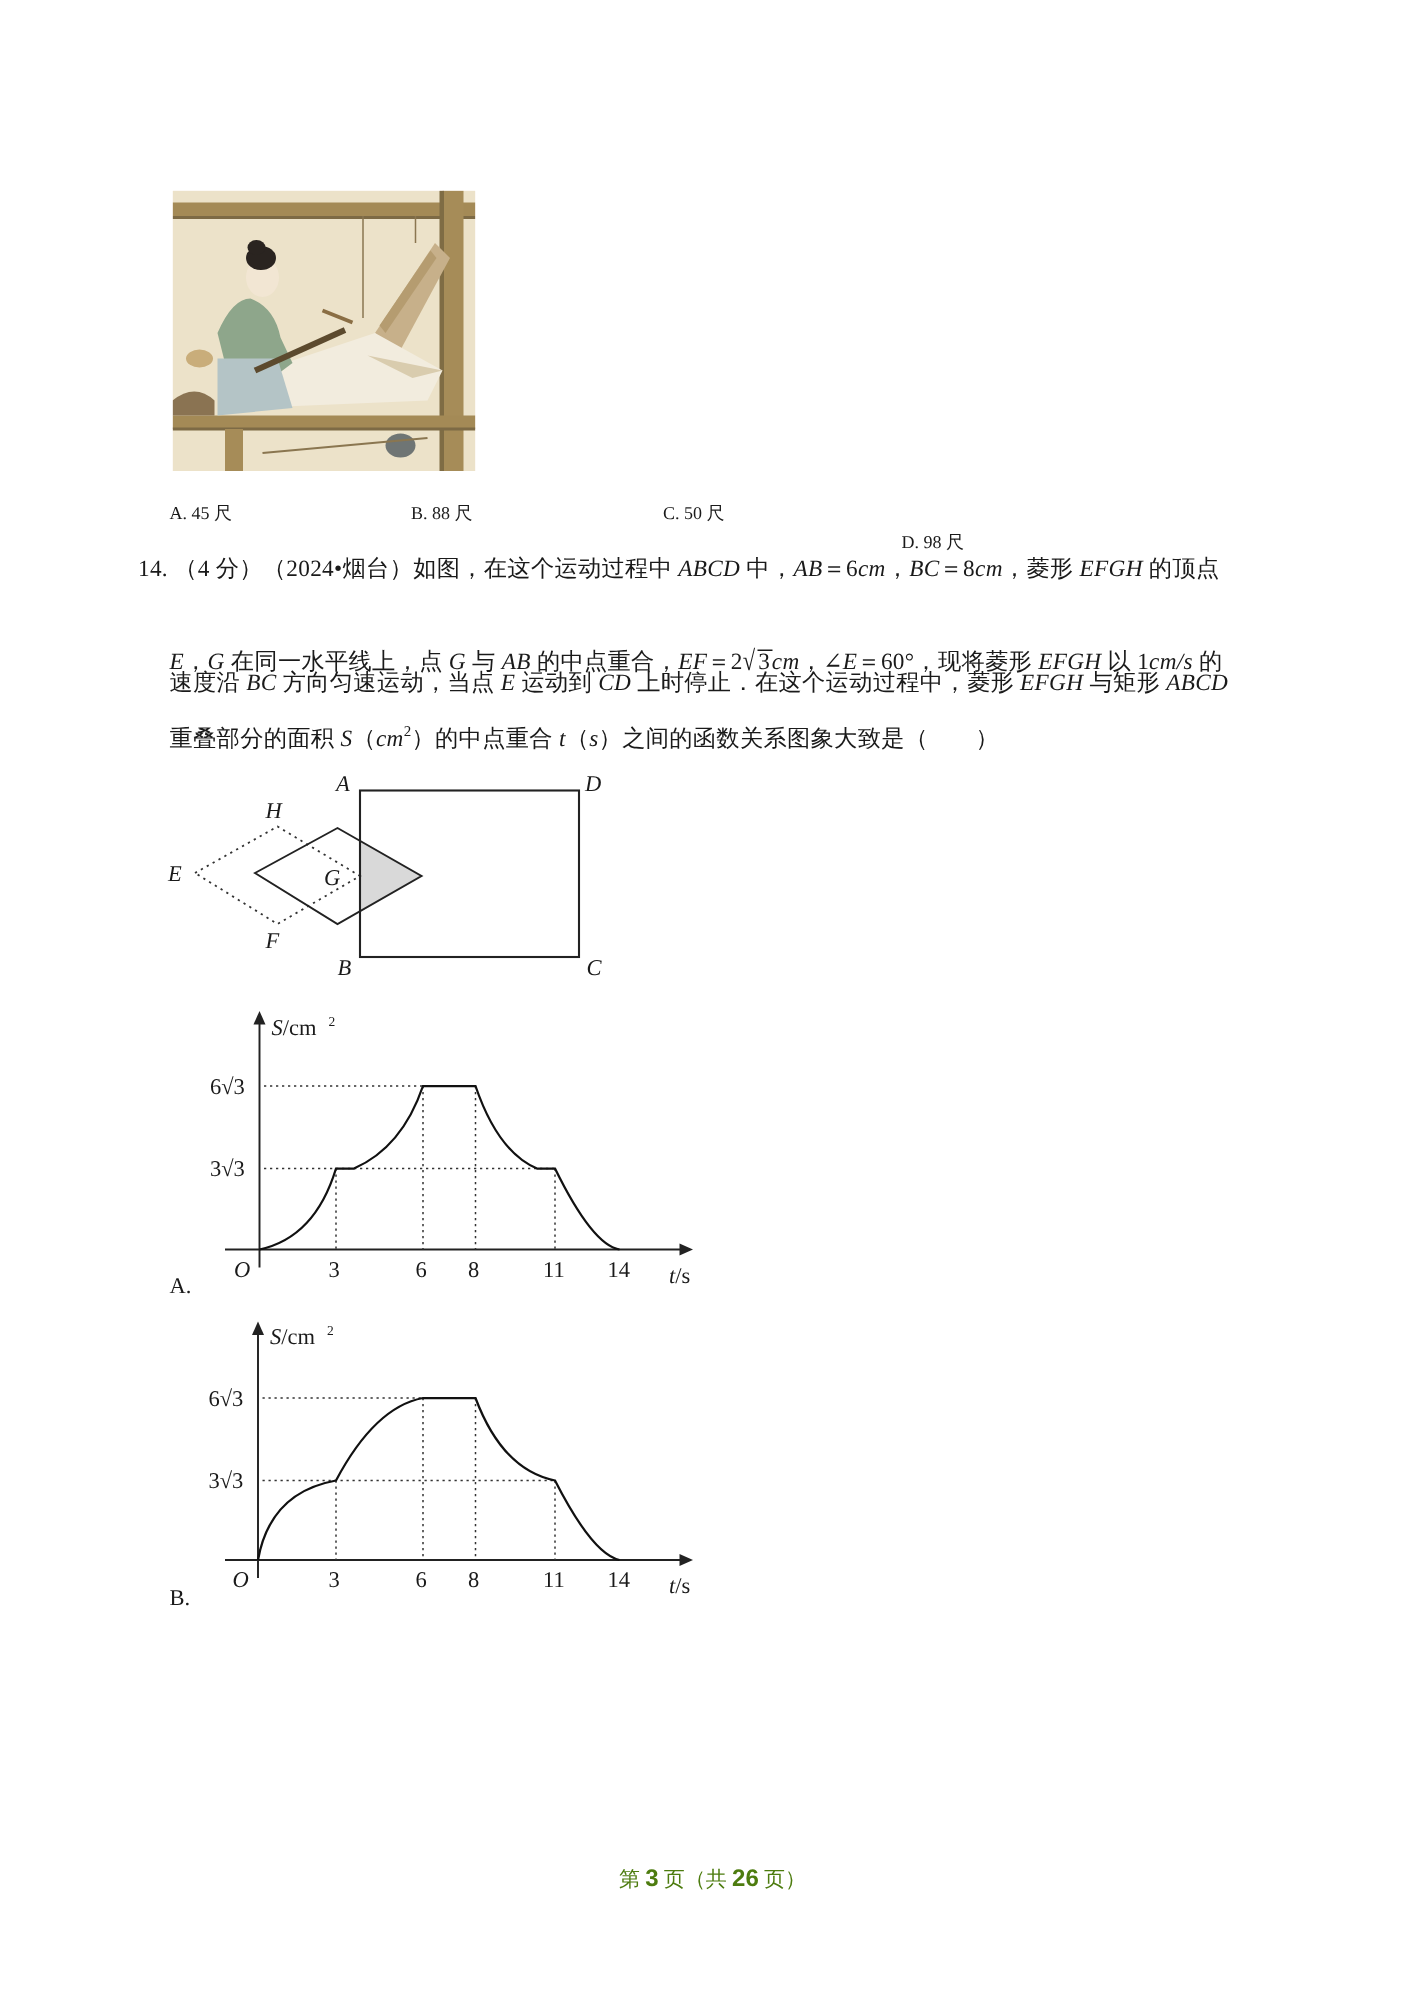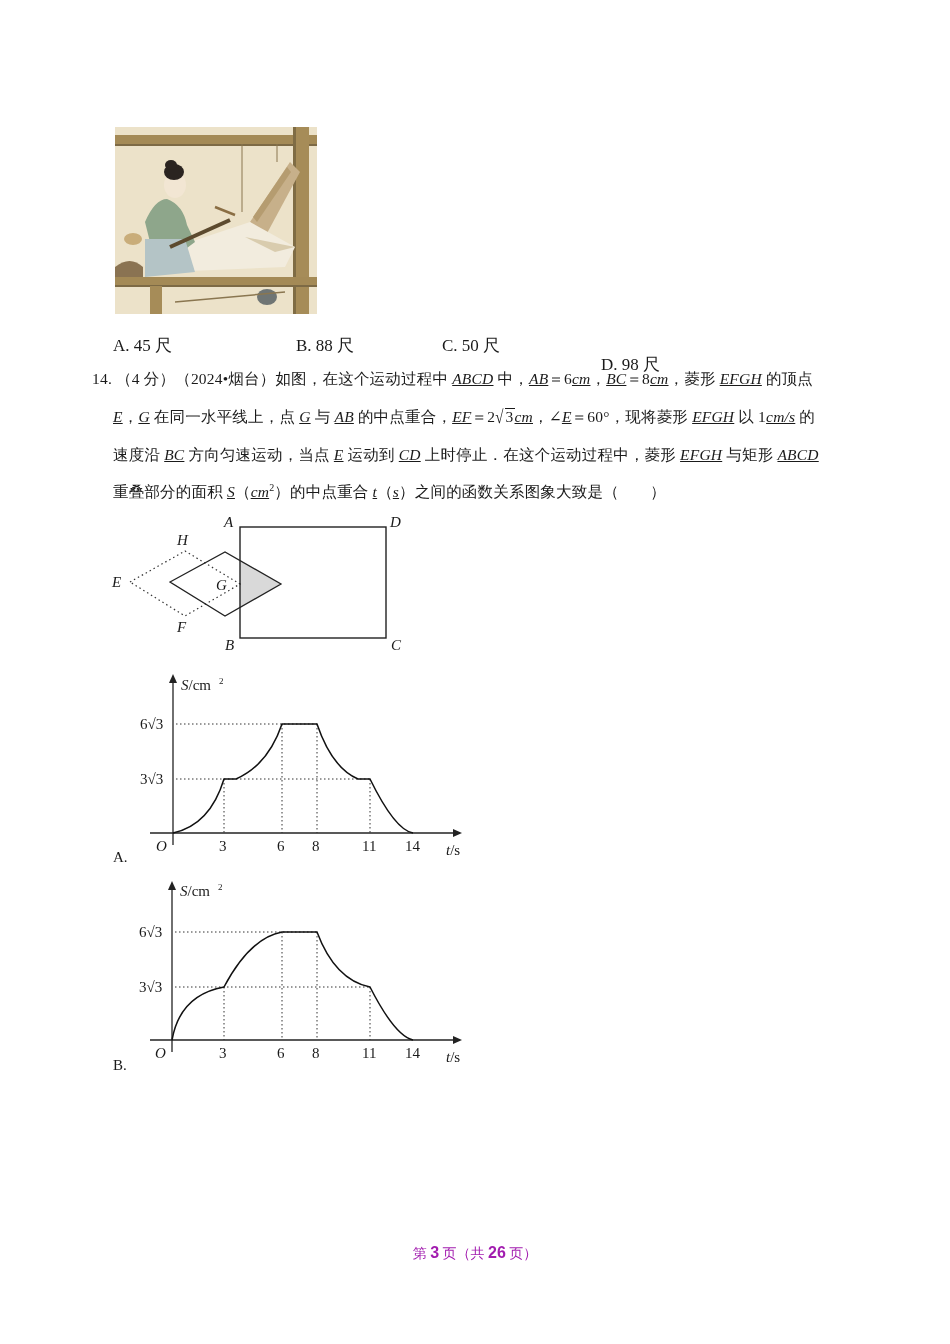--- a/index.html
+++ b/index.html
@@ -1,27 +1,27 @@
 <!DOCTYPE html>
 <html><head>
   <meta charset="utf-8">
   <style>
     html, body { margin: 0; padding: 0; background: #ffffff; }
     body { width: 950px; height: 1344px; position: relative; overflow: hidden;
            font-family: "Liberation Serif", "DejaVu Serif", serif; color: #1a1a1a; }
     .abs { position: absolute; }
     .photo { left: 115px; top: 127px; width: 202px; height: 187px; overflow: hidden; }
-    .opt-row { top: 334px; left: 113px; width: 700px; height: 24px; font-size: 17px; }
+    .opt-row { top: 334px; left: 113px; width: 700px; height: 24px; font-size: 12px; }
     .opt { position: absolute; top: 0; white-space: nowrap; }
     .qline { font-size: 15.5px; white-space: nowrap; letter-spacing: 0.2px; }
-    .it { font-style: italic; text-decoration: underline; }
+    .it { font-style: italic; }
     .sqrt { display: inline-block; position: relative; }
     .sqrt .rad { display: inline-block; border-top: 1px solid #1a1a1a; padding: 0 1px; margin-left: 1px; line-height: 15px; }
     .sqrt .sym { display: inline-block; transform: scaleY(1.25); font-size: 15px; }
-    .footer { left: 0; width: 950px; top: 1244px; text-align: center; font-size: 14px; color: #a21caf; }
+    .footer { left: 0; width: 950px; top: 1244px; text-align: center; font-size: 14px; color: #4d7c0f; }
     .footer b { font-family: "Liberation Sans", "DejaVu Sans", sans-serif; font-size: 16px; font-weight: 700; }
     svg text { font-family: "Liberation Serif", "DejaVu Serif", serif; fill: #1a1a1a; }
     .opt-label { font-size: 15px; }
   </style>
 </head>
 <body>
 
 <div class="abs photo">
   <svg width="202" height="187" viewBox="0 0 202 187">
     <rect x="0" y="0" width="202" height="187" fill="#e9dec4"></rect>
@@ -59,31 +59,31 @@
     <ellipse cx="18" cy="112" rx="9" ry="6" fill="#c9ad7a"></ellipse>
     <path d="M0,140 Q15,128 28,140 L28,150 L0,150 Z" fill="#8a7352"></path>
 
     <ellipse cx="152" cy="170" rx="10" ry="8" fill="#6f7574"></ellipse>
     <line x1="60" y1="175" x2="170" y2="165" stroke="#8a7650" stroke-width="1.5"></line>
   </svg>
 </div>
 
 <div class="abs opt-row">
   <span class="opt" style="left:0px;"><span>A.</span>&nbsp;<span>45 尺</span></span>
-  <span class="opt" style="left:161px;margin-left:22px;"><span>B.</span>&nbsp;<span>88 尺</span></span>
+  <span class="opt" style="left:161px;"><span>B.</span>&nbsp;<span>88 尺</span></span>
   <span class="opt" style="left:329px;"><span>C.</span>&nbsp;<span>50 尺</span></span>
   <span class="opt" style="left:488px;margin-top:19px;"><span>D.</span>&nbsp;<span>98 尺</span></span>
 </div>
 
 <div class="abs qline" style="left:92px; top:369px;">
   <span>14.</span>
   <span>（4 分）</span><span>（2024•烟台）</span><span>如图，在这个运动过程中 </span><span class="it">ABCD</span><span> 中，</span><span class="it">AB</span><span>＝6</span><span class="it">cm</span><span>，</span><span class="it">BC</span><span>＝8</span><span class="it">cm</span><span>，菱形 </span><span class="it">EFGH</span><span> 的顶点</span>
 </div>
 
-<div class="abs qline" style="left:113px; top:407px;">
+<div class="abs qline" style="left:113px; top:431px;">
   <span class="it">E</span><span>，</span><span class="it">G</span><span> 在同一水平线上，点 </span><span class="it">G</span><span> 与 </span><span class="it">AB</span><span> 的中点重合，</span><span class="it">EF</span><span>＝2</span><span class="sqrt"><span class="sym">√</span><span class="rad">3</span></span><span class="it">cm</span><span>，∠</span><span class="it">E</span><span>＝60°，现将菱形 </span><span class="it">EFGH</span><span> 以 1</span><span class="it">cm/s</span><span> 的</span>
 </div>
 
 <div class="abs qline" style="left:113px; top:445px;text-align:right;">
   <span>速度沿 </span><span class="it">BC</span><span> 方向匀速运动，当点 </span><span class="it">E</span><span> 运动到 </span><span class="it">CD</span><span> 上时停止．在这个运动过程中，菱形 </span><span class="it">EFGH</span><span> 与矩形 </span><span class="it">ABCD</span>
 </div>
 
 <div class="abs qline" style="left:113px; top:482px;">
   <span>重叠部分的面积 </span><span class="it">S</span><span>（</span><span class="it">cm</span><sup style="font-size:10px;">2</sup><span>）的中点重合 </span><span class="it">t</span><span>（</span><span class="it">s</span><span>）之间的函数关系图象大致是（　　）</span>
 </div>

